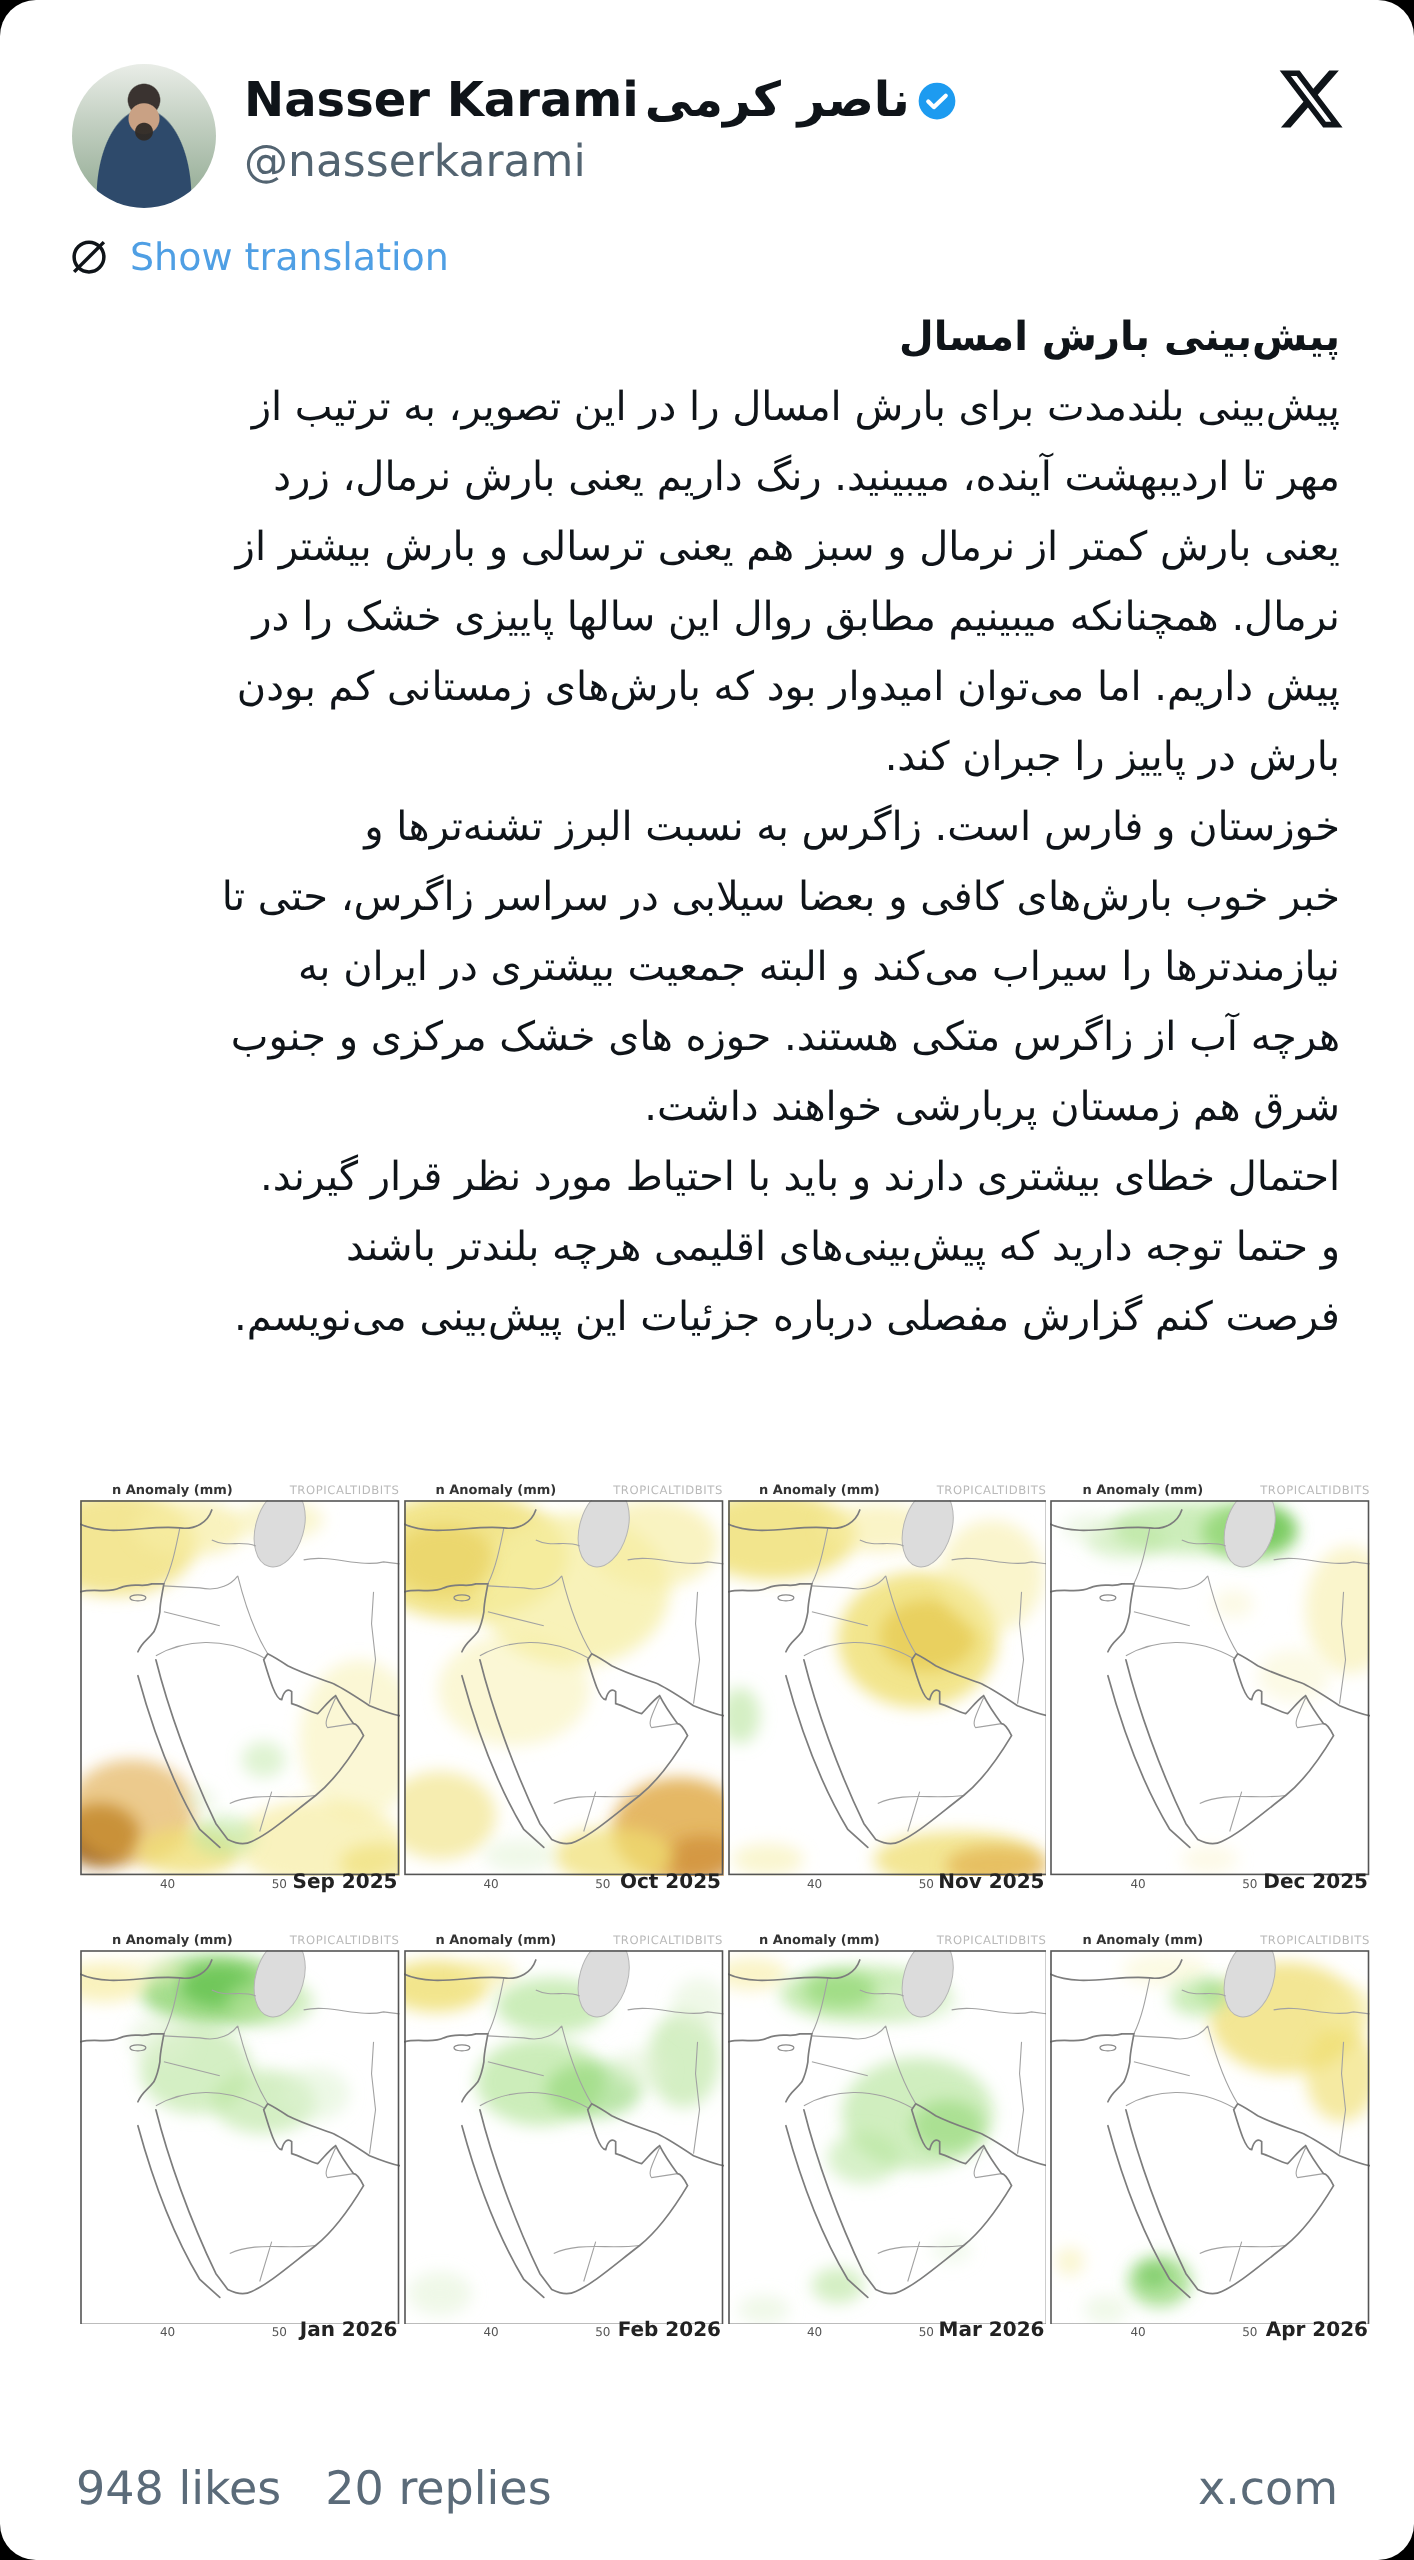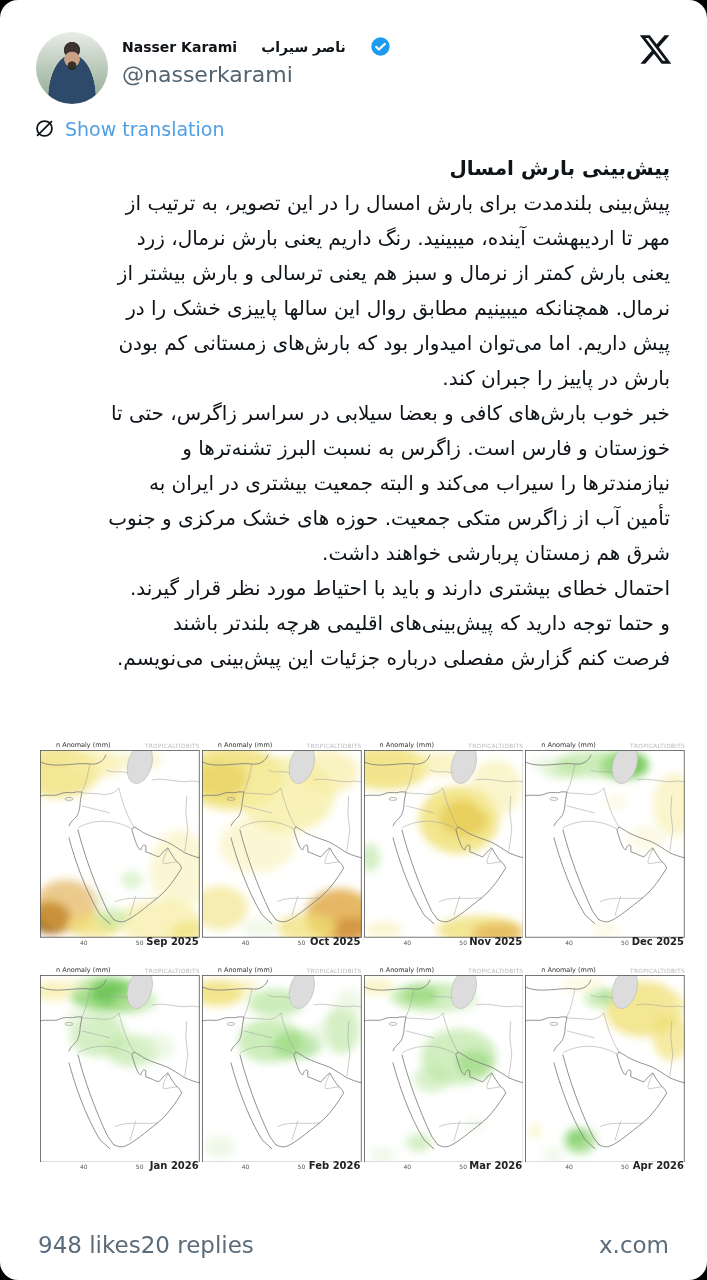--- a/index.html
+++ b/index.html
@@ -11,67 +11,67 @@
   
   .header{display:flex;align-items:flex-start;padding:30px 34px 0 30px;}
   .avatar{width:72px;height:72px;border-radius:50%;flex:0 0 auto;margin:2px 14px 0 6px;
     background:
       radial-gradient(circle at 50% 47%, rgba(47,42,38,.95) 0 8%, rgba(47,42,38,0) 9%),
       radial-gradient(circle at 50% 38%, #c9a184 0 13%, rgba(201,161,132,0) 14%),
       radial-gradient(circle at 50% 25%, #3a3330 0 12%, rgba(58,51,48,0) 13%),
       radial-gradient(ellipse at 50% 92%, #2e4a6b 0 46%, rgba(46,74,107,0) 47%),
       linear-gradient(180deg,#e9ede7 0%,#c3d0c2 40%,#8fa890 100%);}
   .name-block{padding-top:6px;min-width:0;}
-  .name-row{display:flex;align-items:center;gap:24px;font-weight:bold;
-            font-size:14px;color:#0f1419;white-space:nowrap;}
+  .name-row{display:flex;align-items:center;gap:3px;font-weight:bold;
+            font-size:24px;color:#0f1419;white-space:nowrap;}
   .badge{width:21px;height:21px;flex:0 0 auto;}
   .handle{font-size:22px;color:#536471;margin-top:5px;}
   .x-logo{margin-left:auto;width:35px;height:35px;margin-top:2px;color:#0f1419;}
 
   
   .translate-row{display:flex;align-items:flex-start;gap:10px;margin:14px 0 0 34px;}
   .translate-icon{width:21px;height:21px;color:#0f1419;}
   .translate-label{font-size:19px;color:#4f9fe4;}
 
   
   .tweet{direction:rtl;text-align:right;margin:11px 37px 0 37px;
          font-size:20px;line-height:35px;color:#0f1419;}
   .tweet .t-title{font-weight:bold;}
 
   
   .maps{margin:62px 22px 0 40px;width:645px;display:grid;
         grid-template-columns:repeat(4,1fr);column-gap:2px;row-gap:12px;}
   .map-cell{width:100%;}
   .map-head{display:flex;justify-content:space-between;align-items:flex-end;
             height:11px;padding-bottom:1px;}
-  .map-head .anom{font-size:6.5px;font-weight:normal;color:#333;padding-left:16px;}
+  .map-head .anom{font-size:6.5px;font-weight:bold;color:#333;padding-left:16px;}
   .map-head .wm{font-size:5.8px;color:#b9b9b9;letter-spacing:.3px;}
   .map-svg{display:block;width:100%;height:auto;background:#fff;}
   .map-foot{position:relative;height:13px;font-size:6px;color:#555;}
   .map-foot .tick1{position:absolute;left:25%;top:1px;}
   .map-foot .tick2{position:absolute;left:60%;top:1px;}
   .map-foot .month{position:absolute;right:1px;top:-2px;font-size:10px;
                    font-weight:bold;color:#222;}
 
   
   .footer{position:absolute;left:38px;right:38px;bottom:22px;display:flex;
           justify-content:space-between;font-size:23px;color:#5b6b79;}
-  .counts{display:flex;}
+  .counts{display:flex;gap:22px;}
 </style>
 </head>
 <body>
 
 <div class="card">
 
   <div class="header">
     <div class="avatar"></div>
     <div class="name-block">
       <div class="name-row">
         <span>Nasser Karami</span>
-        <span dir="rtl">ناصر سیراب</span>
+        <span dir="rtl">ناصر کرمی</span>
         <svg class="badge" viewBox="0 0 24 24">
           <circle cx="12" cy="12" r="10.5" fill="#1d9bf0"></circle>
           <path d="M7 12.3 l3.2 3.2 L17 9" fill="none" stroke="#fff" stroke-width="2.4" stroke-linecap="round" stroke-linejoin="round"></path>
         </svg>
       </div>
       <div class="handle">@nasserkarami</div>
     </div>
     <svg class="x-logo" viewBox="0 0 24 24">
       <path fill="currentColor" d="M18.244 2.25h3.308l-7.227 8.26 8.502 11.24H16.17l-5.214-6.817L4.99 21.75H1.68l7.73-8.835L1.254 2.25H8.08l4.713 6.231zm-1.161 17.52h1.833L7.084 4.126H5.117z"></path>
     </svg>
@@ -87,24 +87,24 @@
 
   <div class="tweet">
     <div class="t-title">پیش‌بینی بارش امسال</div>
     <div id="tweet-lines">
         <div>پیش‌بینی بلندمدت برای بارش امسال را در این تصویر، به ترتیب از</div>
         <div>مهر تا اردیبهشت آینده، میبینید. رنگ داریم یعنی بارش نرمال، زرد</div>
         <div>یعنی بارش کمتر از نرمال و سبز هم یعنی ترسالی و بارش بیشتر از</div>
         <div>نرمال. همچنانکه میبینیم مطابق روال این سالها پاییزی خشک را در</div>
         <div>پیش داریم. اما می‌توان امیدوار بود که بارش‌های زمستانی کم بودن</div>
         <div>بارش در پاییز را جبران کند.</div>
+        <div>خوزستان و فارس است. زاگرس به نسبت البرز تشنه‌ترها و</div>
         <div>خبر خوب بارش‌های کافی و بعضا سیلابی در سراسر زاگرس، حتی تا</div>
-        <div>خوزستان و فارس است. زاگرس به نسبت البرز تشنه‌ترها و</div>
         <div>نیازمندترها را سیراب می‌کند و البته جمعیت بیشتری در ایران به</div>
-        <div>تأمین آب از زاگرس متکی جمعیت. حوزه های خشک مرکزی و جنوب</div>
+        <div>هرچه آب از زاگرس متکی هستند. حوزه های خشک مرکزی و جنوب</div>
         <div>شرق هم زمستان پربارشی خواهند داشت.</div>
         <div>احتمال خطای بیشتری دارند و باید با احتیاط مورد نظر قرار گیرند.</div>
         <div>و حتما توجه دارید که پیش‌بینی‌های اقلیمی هرچه بلندتر باشند</div>
         <div>فرصت کنم گزارش مفصلی درباره جزئیات این پیش‌بینی می‌نویسم.</div>
       </div>
   </div>
 
   <div class="maps" id="maps-grid">
       <div class="map-cell">
         <div class="map-head">

